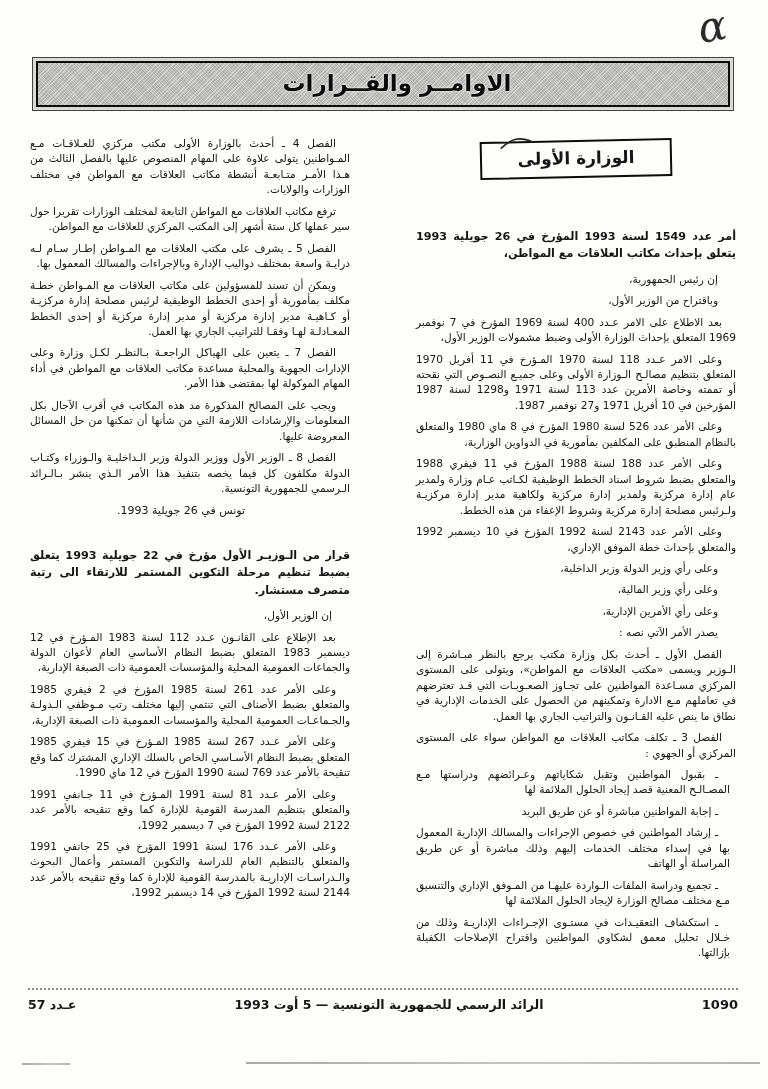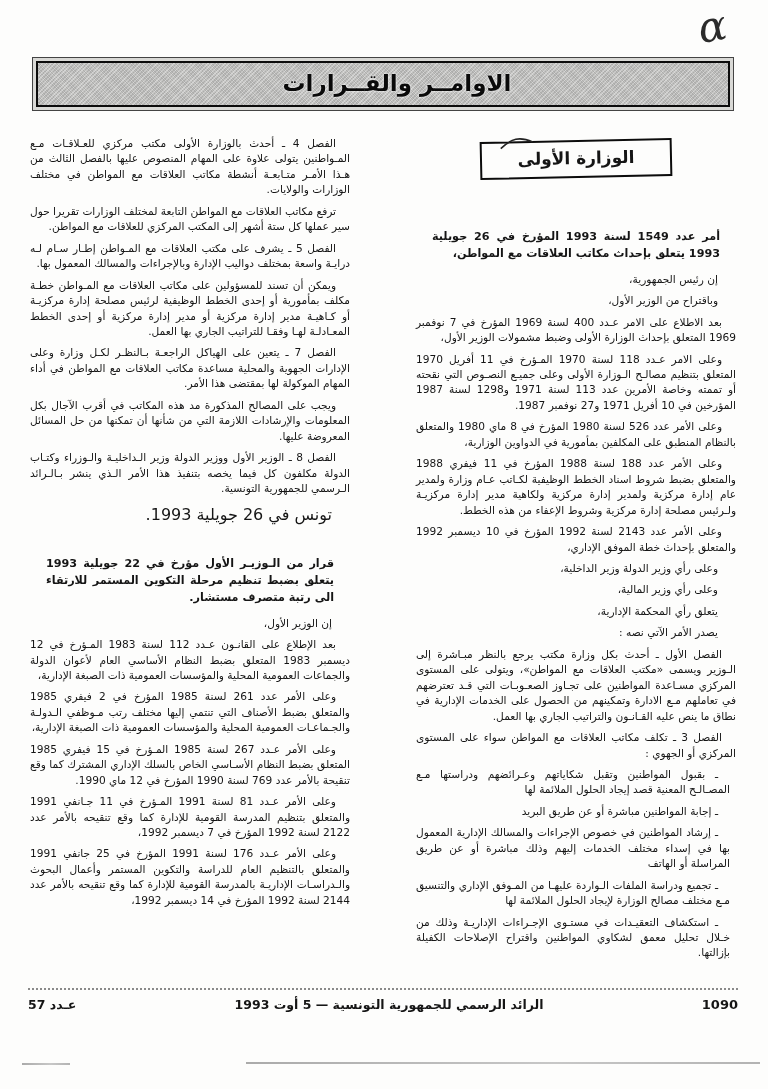--- a/index.html
+++ b/index.html
@@ -64,27 +64,27 @@
   .flourish{position:absolute;top:-7px;left:18px;}
   p{margin:0 0 6px;}
   .p{
     font-size:10.6px;line-height:1.46;
     text-align:justify;
     text-indent:14px;
   }
   .p-short{font-size:10.6px;line-height:1.46;text-indent:18px;text-align:right;}
   .decree-title{
     font-weight:bold;font-size:11.2px;line-height:1.55;
-    text-align:justify;margin:0 16px 9px;
+    text-align:justify;margin:0 0 9px;
   }
   .bullet{
     font-size:10.6px;line-height:1.46;text-align:justify;
     text-indent:12px;padding-right:6px;
   }
-  .sig-date{font-size:16px;line-height:1.5;text-indent:18px;text-align:right;margin:4px 0 10px;}
+  .sig-date{font-size:11px;line-height:1.5;text-indent:18px;text-align:center;margin:4px 0 10px;}
   .sig-name{
     font-weight:bold;font-size:11.5px;
     text-align:left;padding-left:118px;
     margin:0 0 40px;
   }
   .decree2-gap{height:18px;}
   
   .footer{
     position:absolute;top:988px;left:28px;right:30px;
     border-top:2px dotted #8a8a8a;
@@ -127,21 +127,21 @@
 
       <p class="p-short">إن رئيس الجمهورية،</p>
       <p class="p-short">وباقتراح من الوزير الأول،</p>
       <p class="p">بعد الاطلاع على الامر عـدد 400 لسنة 1969 المؤرخ في 7 نوفمبر 1969 المتعلق بإحداث الوزارة الأولى وضبط مشمولات الوزير الأول،</p>
       <p class="p">وعلى الامر عـدد 118 لسنة 1970 المـؤرخ في 11 أفريل 1970 المتعلق بتنظيم مصالـح الـوزارة الأولى وعلى جميـع النصـوص التي نقحته أو تممته وخاصة الأمرين عدد 113 لسنة 1971 و1298 لسنة 1987 المؤرخين في 10 أفريل 1971 و27 نوفمبر 1987.</p>
       <p class="p">وعلى الأمر عدد 526 لسنة 1980 المؤرخ في 8 ماي 1980 والمتعلق بالنظام المنطبق على المكلفين بمأمورية في الدواوين الوزارية،</p>
       <p class="p">وعلى الأمر عدد 188 لسنة 1988 المؤرخ في 11 فيفري 1988 والمتعلق بضبط شروط اسناد الخطط الوظيفية لكـاتب عـام وزارة ولمدير عام إدارة مركزية ولمدير إدارة مركزية ولكاهية مدير إدارة مركزيـة ولـرئيس مصلحة إدارة مركزية وشروط الإعفاء من هذه الخطط.</p>
       <p class="p">وعلى الأمر عدد 2143 لسنة 1992 المؤرخ في 10 ديسمبر 1992 والمتعلق بإحداث خطة الموفق الإداري،</p>
       <p class="p-short">وعلى رأي وزير الدولة وزير الداخلية،</p>
       <p class="p-short">وعلى رأي وزير المالية،</p>
-      <p class="p-short">يتعلق رأي المحكمة الإدارية،</p>
+      <p class="p-short">وعلى رأي الأمرين الإدارية،</p>
       <p class="p-short">يصدر الأمر الآتي نصه :</p>
       <p class="p">الفصل الأول ـ أحدث بكل وزارة مكتب يرجع بالنظر مبـاشرة إلى الـوزير ويسمى «مكتب العلاقات مع المواطن»، ويتولى على المستوى المركزي مسـاعدة المواطنين على تجـاوز الصعـوبـات التي قـد تعترضهم في تعاملهم مـع الادارة وتمكينهم من الحصول على الخدمات الإدارية في نطاق ما ينص عليه القـانـون والتراتيب الجاري بها العمل.</p>
       <p class="p">الفصل 3 ـ تكلف مكاتب العلاقات مع المواطن سواء على المستوى المركزي أو الجهوي :</p>
 
       <p class="bullet">ـ بقبول المواطنين وتقبل شكاياتهم وعـرائضهم ودراستها مـع المصـالـح المعنية قصد إيجاد الحلول الملائمة لها</p>
       <p class="bullet">ـ إجابة المواطنين مباشرة أو عن طريق البريد</p>
       <p class="bullet">ـ إرشاد المواطنين في خصوص الإجراءات والمسالك الإدارية المعمول بها في إسداء مختلف الخدمات إليهم وذلك مباشرة أو عن طريق المراسلة أو الهاتف</p>
       <p class="bullet">ـ تجميع ودراسة الملفات الـواردة عليهـا من المـوفق الإداري والتنسيق مـع مختلف مصالح الوزارة لإيجاد الحلول الملائمة لها</p>
       <p class="bullet">ـ استكشاف التعقيـدات في مستـوى الإجـراءات الإداريـة وذلك من خـلال تحليل معمق لشكاوي المواطنين واقتراح الإصلاحات الكفيلة بإزالتها.</p>
     </div>

